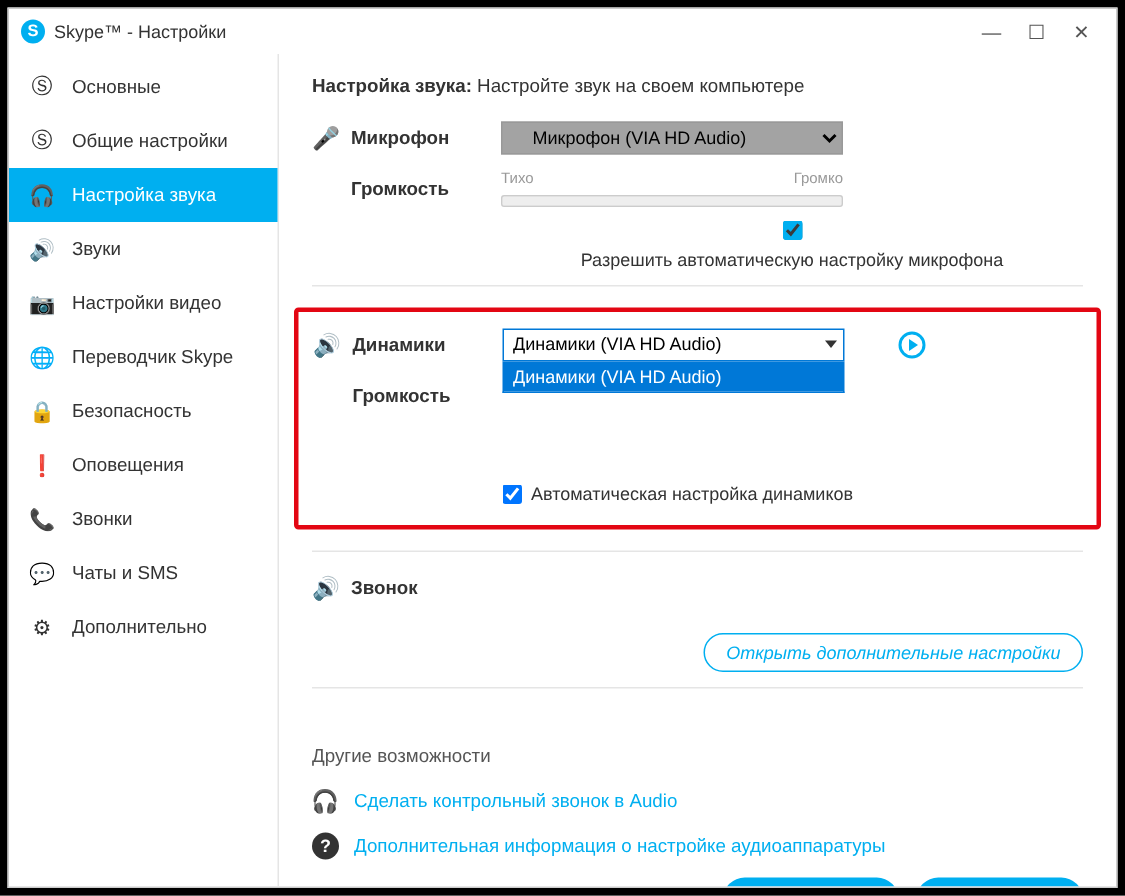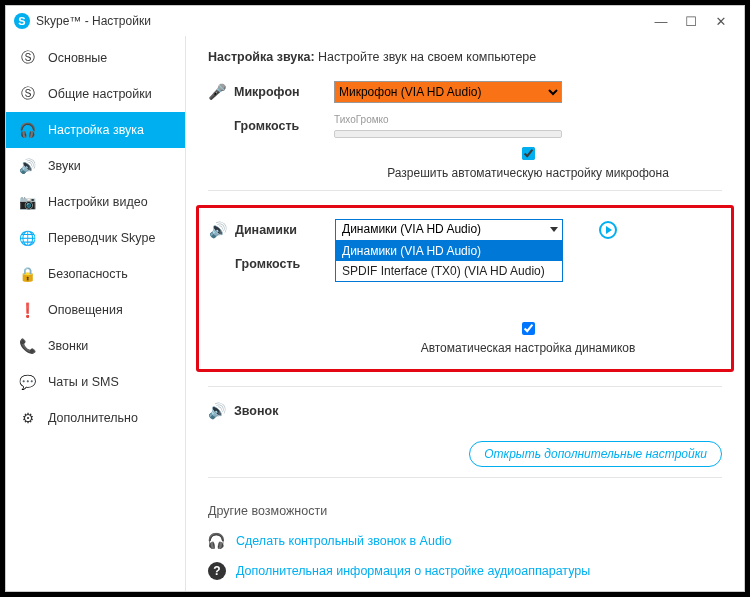--- a/index.html
+++ b/index.html
@@ -15,44 +15,44 @@
 .side-item { height: 36px; display: flex; align-items: center; padding: 0 14px; font-size: 12.5px; color: #333; gap: 12px; cursor: pointer; }
 .side-item.active { background: #00aff0; color: #fff; }
 .side-icon { width: 16px; height: 16px; display: flex; align-items: center; justify-content: center; font-size: 14px; }
 .content { flex: 1; padding: 14px 22px 12px 22px; display: flex; flex-direction: column; position: relative; overflow: hidden; }
 .heading { font-size: 12.5px; color: #333; margin-bottom: 14px; }
 .heading b { font-weight: 600; }
 .row { display: flex; align-items: center; min-height: 28px; margin-bottom: 6px; }
 .row .ricon { width: 26px; font-size: 15px; color: #333; }
 .row .rlabel { width: 100px; font-size: 12.5px; font-weight: 600; color: #333; }
 .row .rcontrol { flex: 1; }
-select.dd { width: 228px; height: 22px; font-size: 12px; border: 1px solid #999; padding: 0 0; background: #f97316; }
+select.dd { width: 228px; height: 22px; font-size: 12px; border: 1px solid #999; padding: 0 16px; background: #a3a3a3; }
 .select-wrap { position: relative; width: 252px; display: inline-block; vertical-align: middle; }
 .select-box { width: 228px; height: 22px; border: 1px solid #0078d7; font-size: 12px; padding: 2px 18px 2px 6px; background: #fff; position: relative; }
 .select-box::after { content: ""; position: absolute; right: 4px; top: 7px; border-left: 4px solid transparent; border-right: 4px solid transparent; border-top: 5px solid #333; }
 .dropdown-list { position: absolute; top: 22px; left: 0; width: 228px; border: 1px solid #0078d7; border-top: none; background: #fff; z-index: 10; }
 .dropdown-list .opt { font-size: 12px; padding: 3px 6px; color: #222; cursor: pointer; }
 .dropdown-list .opt.sel { background: #0078d7; color: #fff; }
 .playbtn { display: inline-flex; width: 18px; height: 18px; border: 2px solid #00aff0; border-radius: 50%; align-items: center; justify-content: center; margin-left: 8px; vertical-align: middle; }
 .playbtn::before { content: ""; border-left: 6px solid #00aff0; border-top: 4px solid transparent; border-bottom: 4px solid transparent; margin-left: 2px; }
 .slider { width: 228px; height: 8px; background: linear-gradient(#eee,#eee); border: 1px solid #ccc; border-radius: 2px; position: relative; }
-.slabels { width: 228px; display: flex; font-size: 10px; color: #999; margin-bottom: 5px; }
+.slabels { width: 228px; display: flex; justify-content: space-between; font-size: 10px; color: #999; margin-bottom: 5px; }
 .chk { display: flex; align-items: center; gap: 6px; font-size: 12px; color: #333; margin-top: 6px; flex-direction: column; }
 .chk input { width: 13px; height: 13px; accent-color: #00aff0; }
 .hr { border: none; border-top: 1px solid #e5e5e5; margin: 10px 0; }
 .highlight { border: 3px solid #e30613; border-radius: 3px; padding: 8px 10px; margin: 4px -12px; }
 .linkrow { display: flex; align-items: center; gap: 10px; font-size: 12.5px; color: #00aff0; margin: 6px 0; cursor: pointer; }
 .linkrow .licon { width: 18px; height: 18px; display: flex; align-items: center; justify-content: center; color: #333; font-size: 15px; }
 .linkrow.q .licon { background: #333; color: #fff; border-radius: 50%; font-size: 12px; font-weight: bold; }
 .extra-link { text-align: right; margin-top: 10px; font-style: italic; }
 .extra-link span { display: inline-block; border: 1px solid #00aff0; color: #00aff0; border-radius: 14px; padding: 5px 14px; font-size: 12px; cursor: pointer; }
-.section-title { font-size: 12.5px; color: #555; margin: 16px 0 8px 0; }
+.section-title { font-size: 12.5px; color: #555; margin: 28px 0 8px 0; }
 .footer { display: flex; justify-content: flex-end; gap: 12px; padding-top: 6px; margin-top: auto; }
 .btn { background: #00aff0; color: #fff; border: none; border-radius: 16px; padding: 7px 26px; font-size: 13px; cursor: pointer; }
-.chk-partial { font-size: 12px; color: #333; display: flex; align-items: center; gap: 6px; margin-top: 38px; flex-direction: column; }
+.chk-partial { font-size: 12px; color: #333; display: flex; align-items: flex-end; gap: 6px; margin-top: 38px; }
 </style>
 </head>
 <body>
 
 <div class="frame">
 <div class="window">
   <div class="titlebar">
     <div class="logo">S</div>
     <span>Skype™ - Настройки</span>
     <div class="spacer"></div>
@@ -149,21 +149,20 @@
 
       <div class="highlight">
         <div class="row">
           <div class="ricon">🔊</div>
           <div class="rlabel">Динамики</div>
           <div class="rcontrol">
             <div class="select-wrap">
               <div class="select-box">Динамики (VIA HD Audio)</div>
               <div class="dropdown-list">
                 <div class="opt sel">Динамики (VIA HD Audio)</div>
-                <div class="opt">SPDIF Interface (TX0) (VIA HD Audio)</div>
               </div>
             </div>
             <span class="playbtn"></span>
           </div>
         </div>
         <div class="row">
           <div class="ricon"></div>
           <div class="rlabel">Громкость</div>
           <div class="rcontrol"></div>
         </div>

